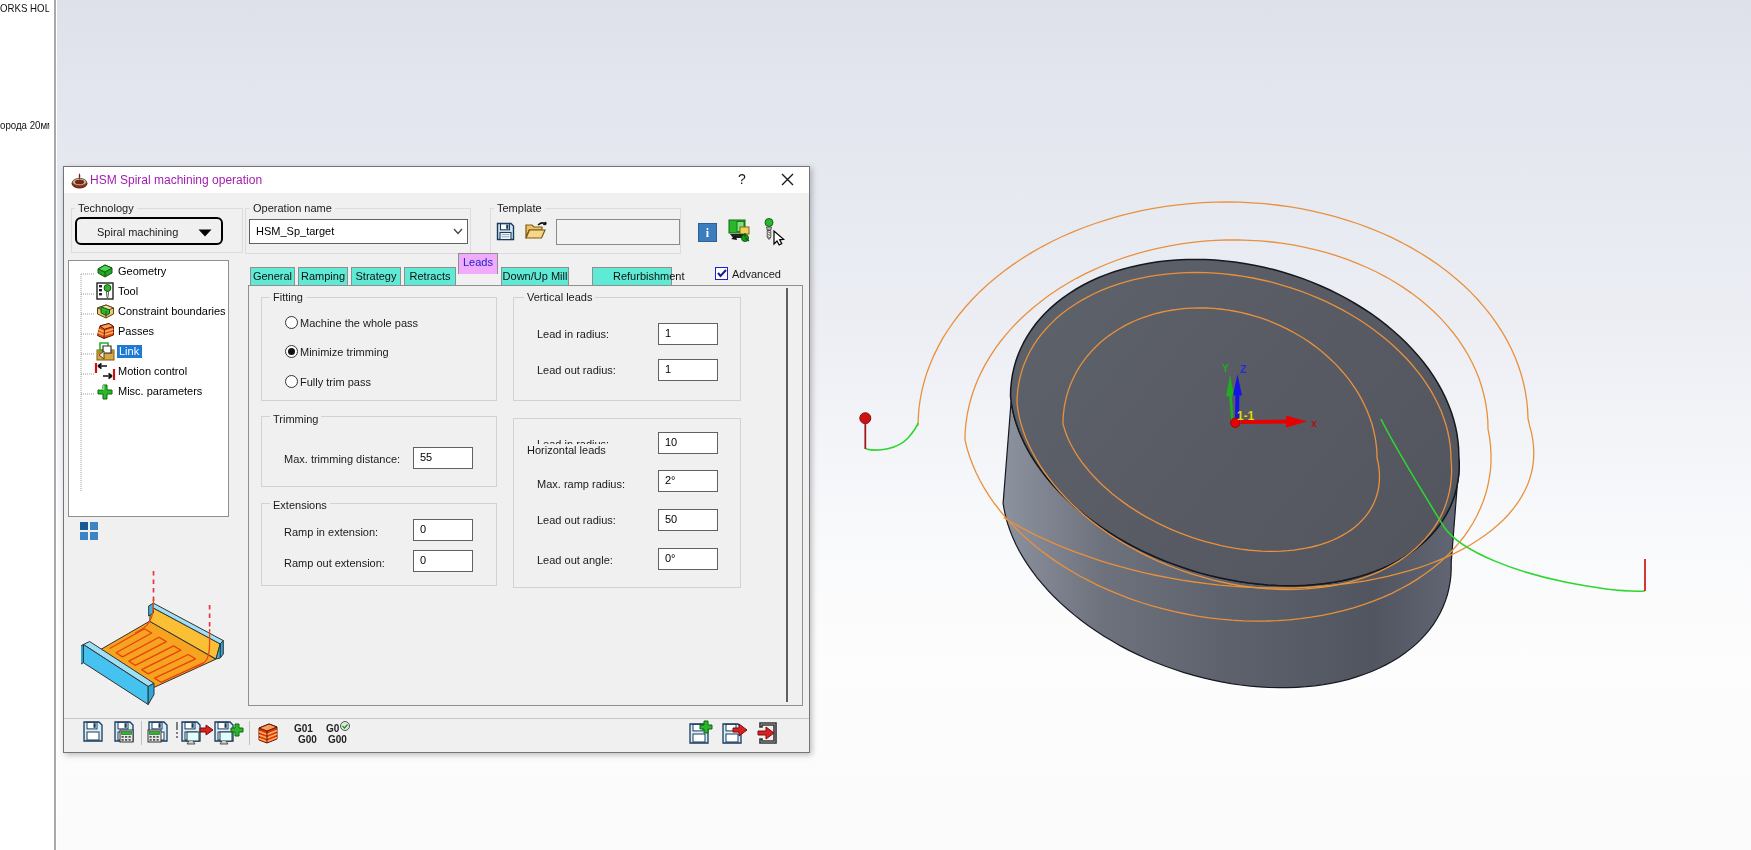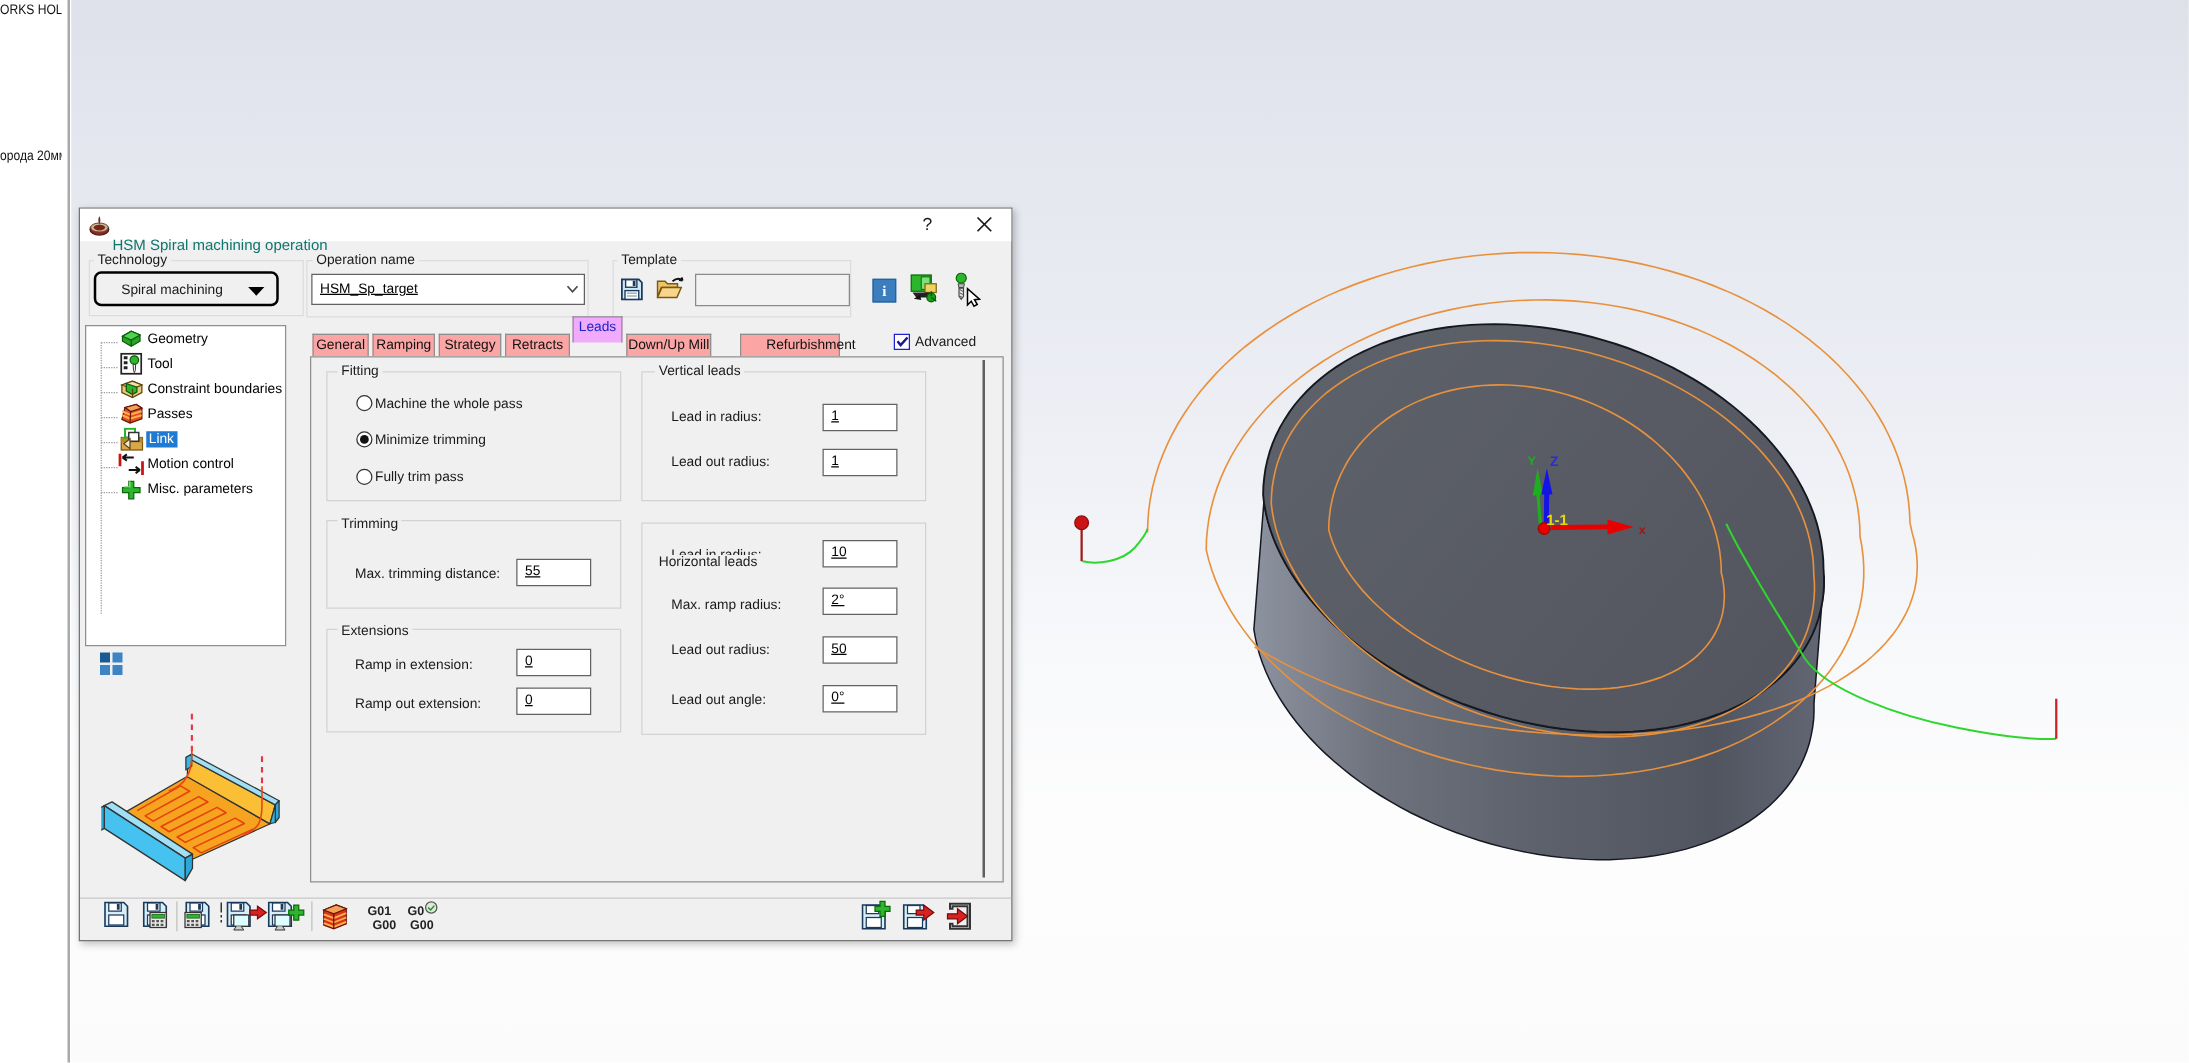--- a/index.html
+++ b/index.html
@@ -4,27 +4,27 @@
 *{margin:0;padding:0;box-sizing:border-box;}
 html,body{width:1751px;height:850px;overflow:hidden;font-family:"Liberation Sans",sans-serif;background:#fff;}
 .abs{position:absolute;}
 #viewport{position:absolute;left:57px;top:0;width:1694px;height:850px;
  background:linear-gradient(180deg,#dee1ea 0%,#e3e6ee 12%,#eceef4 38%,#f8f9fb 62%,#fdfdfd 78%,#fbfbfc 100%);}
 #leftcol{position:absolute;left:0;top:0;width:56px;height:850px;background:#fff;border-right:2px solid #a9a9a9;}
 .lefttext{position:absolute;font-size:11px;color:#111;white-space:nowrap;transform:scaleX(0.88);transform-origin:left top;}
 
 #dlg{position:absolute;left:63px;top:166px;width:747px;height:587px;background:#f0f0f0;border:1px solid #747474;box-shadow:2px 2px 6px rgba(0,0,0,0.25);}
 #titlebar{position:absolute;left:0;top:0;width:745px;height:26px;background:#ffffff;}
-#titletext{position:absolute;left:26px;top:22px;font-size:12px;color:#0f766e;}
+#titletext{position:absolute;left:26px;top:6px;font-size:12px;color:#a21caf;}
 .grouplbl{position:absolute;font-size:11px;color:#1a1a1a;background:#f0f0f0;padding:0 3px;z-index:3;}
 .groupbox{position:absolute;border:1px solid #dcdcdc;}
 .gb2{border:1px solid #d2d2d2;}
 .lbl{position:absolute;font-size:11px;color:#1a1a1a;white-space:nowrap;}
-.edit{position:absolute;background:#fff;border:1px solid #616161;font-size:11px;color:#000;padding:3px 0 14px 6px;text-decoration:underline;}
-.tab{position:absolute;top:100px;height:18px;border:1px solid #8f8f8f;border-bottom:none;background:#fca5a5;font-size:11px;color:#111;text-align:center;padding-top:2px;}
+.edit{position:absolute;background:#fff;border:1px solid #616161;font-size:11px;color:#000;padding:3px 0 14px 6px;}
+.tab{position:absolute;top:100px;height:18px;border:1px solid #8f8f8f;border-bottom:none;background:#5eead4;font-size:11px;color:#111;text-align:center;padding-top:2px;}
 .tabactive{top:86px;height:21px;background:#f0abfc;color:#1e22c8;z-index:5;}
 .radio{position:absolute;width:13px;height:13px;border:1px solid #333;border-radius:50%;background:#fff;}
 .radiodot{position:absolute;width:7px;height:7px;border-radius:50%;background:#111;left:2px;top:2px;}
 .treeitem{position:absolute;font-size:11px;color:#000;white-space:nowrap;}
 </style></head>
 <body>
 <div id="viewport"></div>
 <div id="leftcol"></div>
 <div class="lefttext" style="left:0;top:2px;width:56px;overflow:hidden;">ORKS HOLE '</div>
 <div class="lefttext" style="left:0;top:119px;width:56px;overflow:hidden;">орода 20мм</div>

